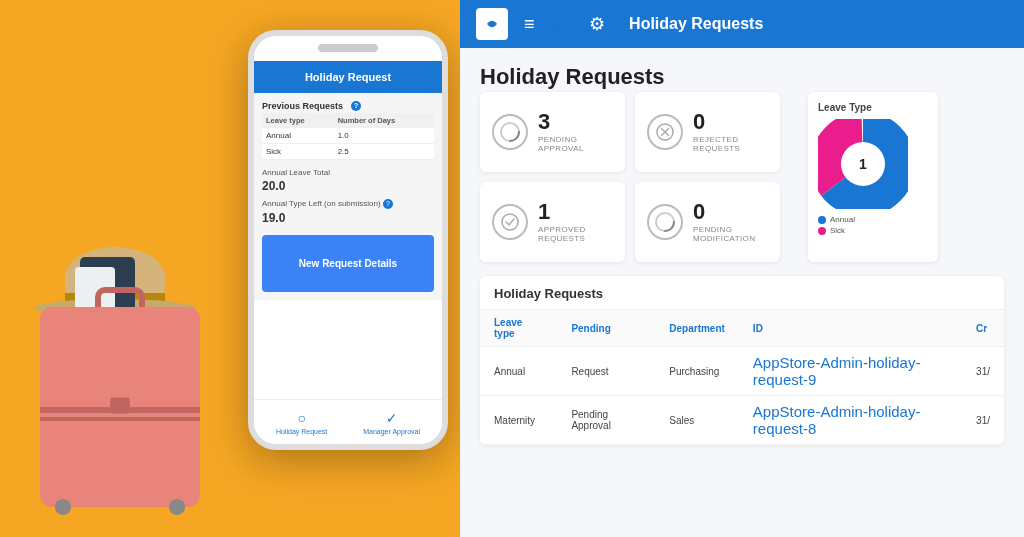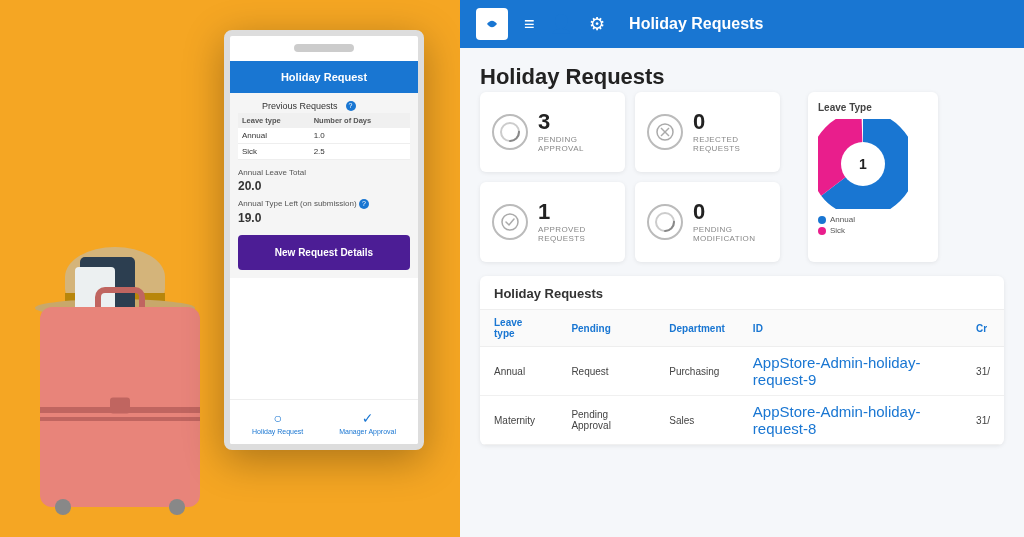--- a/index.html
+++ b/index.html
@@ -146,25 +146,25 @@
       width: 40px;
       height: 50px;
       background: #ECF0F1;
       border-radius: 4px;
     }
 
     
     .phone-mockup {
       position: absolute;
       top: 30px;
-      right: 36px;
+      right: 12px;
       width: 200px;
       height: 420px;
       background: white;
-      border-radius: 8px;
+      border-radius: 28px;
       box-shadow: 0 10px 40px rgba(0,0,0,0.3);
       overflow: hidden;
       border: 6px solid #ddd;
     }
     .phone-notch {
       position: absolute;
       top: 8px;
       left: 50%;
       transform: translateX(-50%);
       width: 60px;
@@ -185,26 +185,25 @@
       font-size: 11px;
       font-weight: bold;
     }
     .phone-body {
       padding: 8px;
       background: #f5f5f5;
     }
     .phone-section-title {
       font-size: 9px;
       color: #333;
-      font-weight: normal;
+      font-weight: bold;
       margin-bottom: 2px;
       display: flex;
       align-items: center;
       gap: 8px;
-      margin-left: 24px;
     }
     .phone-help {
       display: inline-block;
       width: 10px;
       height: 10px;
       background: #1976D2;
       color: white;
       border-radius: 50%;
       font-size: 7px;
       text-align: center;
@@ -234,25 +233,25 @@
       color: #555;
       margin-top: 6px;
       margin-bottom: 2px;
     }
     .phone-field-value {
       font-size: 12px;
       color: #333;
       font-weight: bold;
     }
     .phone-btn {
-      background: #4c1d95;
+      background: #3b82f6;
       color: white;
       border: none;
       width: 100%;
-      padding: 12px;
+      padding: 23px;
       font-size: 10px;
       font-weight: bold;
       border-radius: 4px;
       margin-top: 10px;
       cursor: pointer;
     }
     .phone-footer {
       position: absolute;
       bottom: 0;
       left: 0;

